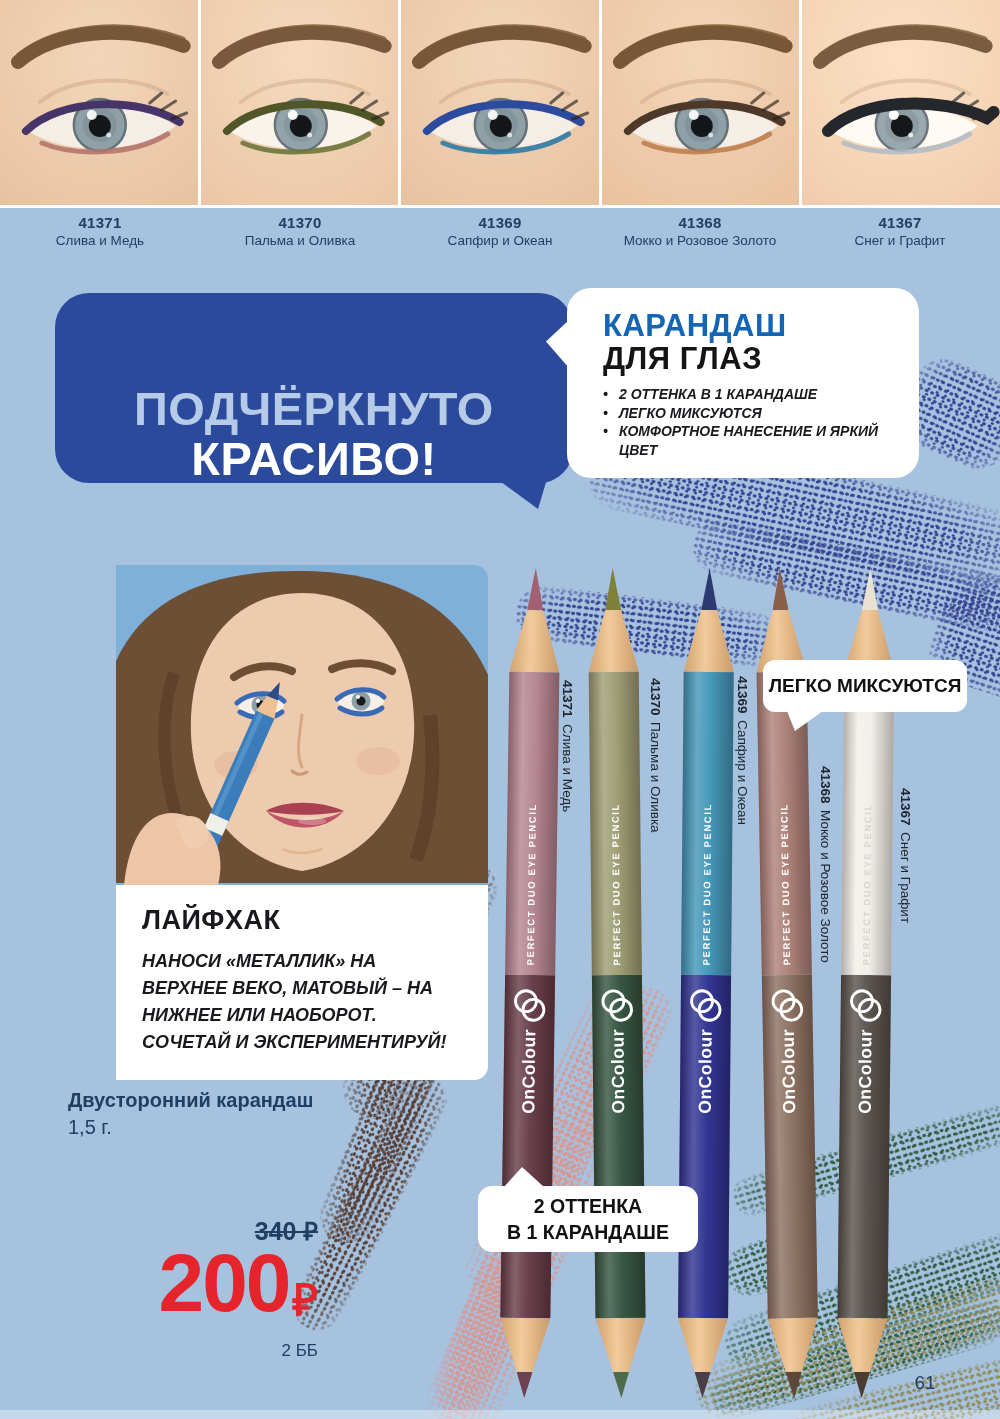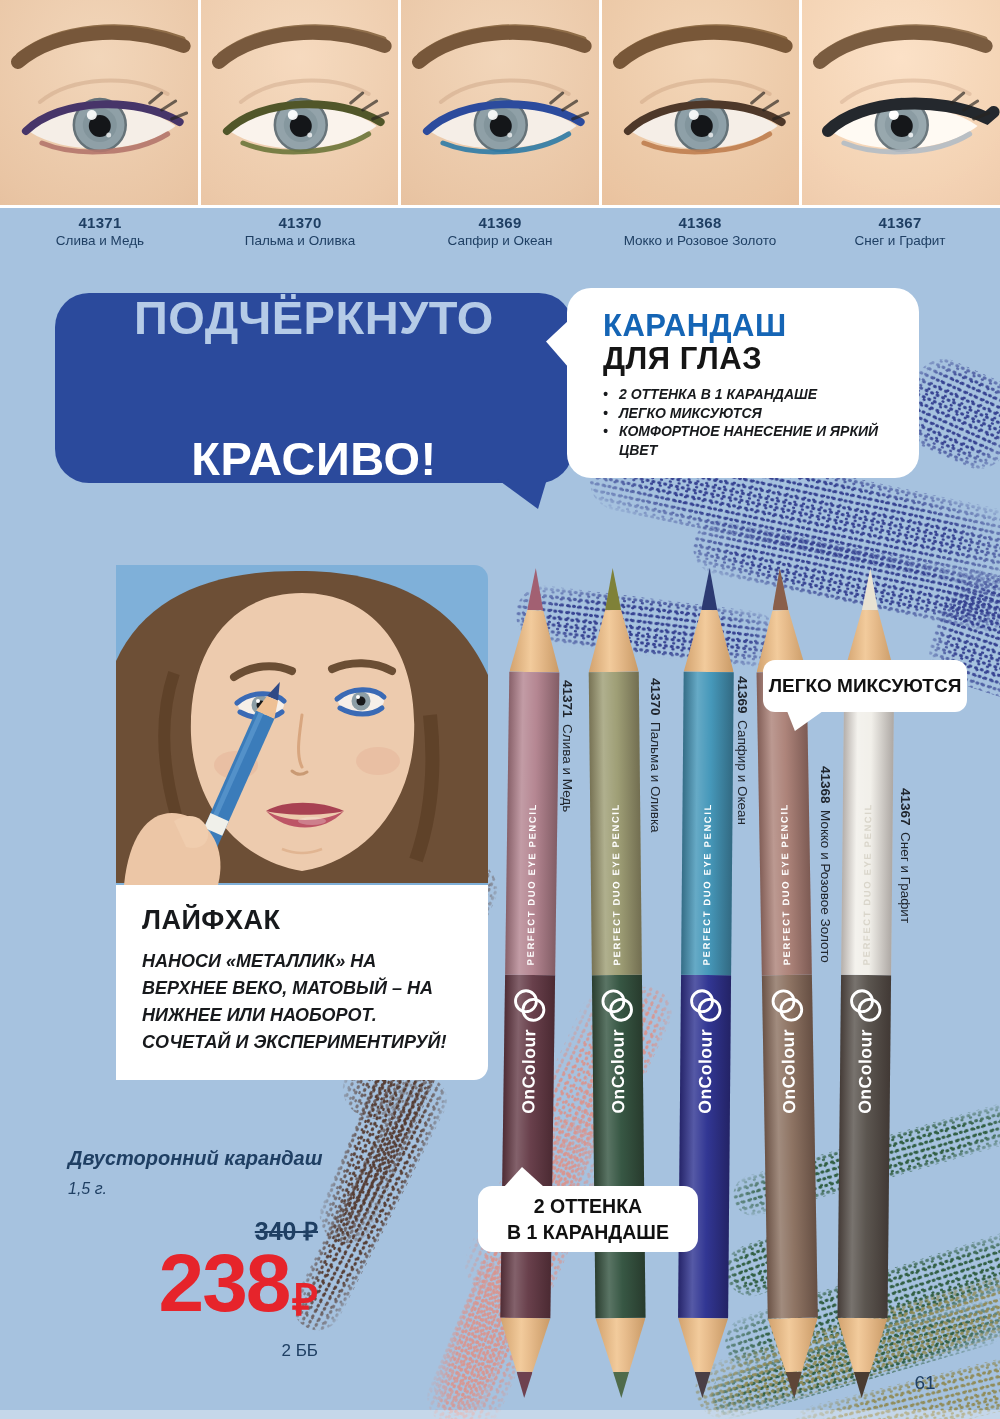--- a/index.html
+++ b/index.html
@@ -22,21 +22,21 @@
   .smudge{position:absolute;z-index:1;opacity:.95;border-radius:30px;filter:blur(.5px);
     background-image:
       radial-gradient(circle,var(--sc) 0 1.5px,transparent 2.1px),
       radial-gradient(circle,var(--sc) 0 1.1px,transparent 1.7px);
     background-size:6px 7px,9px 6px;background-position:0 0,3px 3px;
     -webkit-mask-image:radial-gradient(ellipse at center,#000 52%,rgba(0,0,0,.55) 72%,transparent 97%);
     mask-image:radial-gradient(ellipse at center,#000 52%,rgba(0,0,0,.55) 72%,transparent 97%);}
 
   
   .bubble-blue{position:absolute;left:55px;top:293px;width:518px;height:190px;background:var(--headline-bubble-bg);
-    border-radius:34px;z-index:2;display:flex;flex-direction:column;justify-content:space-between;align-items:center;}
+    border-radius:34px;z-index:2;display:flex;flex-direction:column;justify-content:flex-end;align-items:center;}
   .bubble-blue .hl1{color:var(--headline-top-text);font-size:47px;font-weight:bold;letter-spacing:.5px;line-height:1.05;}
   .bubble-blue .hl2{color:var(--headline-bottom-text);font-size:47px;font-weight:bold;letter-spacing:.5px;line-height:1.05;}
   .tail-br{position:absolute;right:26px;bottom:-26px;width:50px;height:30px;background:var(--headline-bubble-bg);
     clip-path:polygon(0 0,100% 0,82% 100%);}
 
   
   .bubble-white{position:absolute;left:567px;top:288px;width:352px;height:190px;background:#fff;border-radius:24px;z-index:2;
     padding:22px 18px 0 36px;box-sizing:border-box;}
   .bubble-white .pt1{color:var(--accent-blue);font-size:31px;font-weight:bold;letter-spacing:.5px;line-height:1.05;}
   .bubble-white .pt2{color:#151515;font-size:31px;font-weight:bold;letter-spacing:.5px;line-height:1.05;}
@@ -75,23 +75,23 @@
 
   
   .callout{position:absolute;background:#fff;border-radius:12px;z-index:5;display:flex;flex-direction:column;justify-content:center;
     align-items:center;color:#111;font-weight:bold;}
   .callout-mix{left:763px;top:660px;width:204px;height:52px;font-size:19px;}
   .callout-mix .tail{position:absolute;left:24px;bottom:-19px;width:36px;height:20px;background:#fff;clip-path:polygon(0 0,100% 0,22% 100%);}
   .callout-duo{left:478px;top:1186px;width:220px;height:66px;font-size:19.5px;line-height:1.35;border-radius:14px;}
   .callout-duo .tail{position:absolute;left:26px;top:-19px;width:40px;height:20px;background:#fff;clip-path:polygon(0 100%,100% 100%,45% 0);}
 
   
-  .prod-info{position:absolute;left:68px;top:1146px;z-index:2;color:var(--navy-text);font-style:italic;}
+  .prod-info{position:absolute;left:68px;top:1088px;z-index:2;color:var(--navy-text);}
   .prod-info .t{font-size:20px;font-weight:bold;line-height:1.22;}
-  .prod-info .w{font-size:16px;margin-top:10px;}
+  .prod-info .w{font-size:20px;margin-top:4px;}
   .price-block{position:absolute;left:60px;top:1213px;width:258px;z-index:2;text-align:right;}
   .old-price{font-size:25px;font-weight:bold;color:var(--navy-text);text-decoration:line-through;text-align:right;}
   .price-row{display:flex;justify-content:flex-end;align-items:flex-end;margin-top:0;}
   .price-big{font-size:82px;font-weight:bold;color:var(--price-red);line-height:.88;letter-spacing:-2px;}
   .price-cur{font-size:44px;font-weight:bold;color:var(--price-red);line-height:.9;margin-left:3px;}
   .bb{font-size:17px;color:var(--navy-text);margin-top:22px;}
 
   .page-num{position:absolute;left:905px;top:1372px;width:40px;text-align:center;font-size:19px;color:var(--navy-text);z-index:6;}
   .bottom-edge{position:absolute;left:0;bottom:0;width:100%;height:9px;background:rgba(255,255,255,.35);z-index:6;}
 </style>
@@ -410,21 +410,21 @@
   </div>
 
   <div class="prod-info">
     <div class="t">Двусторонний карандаш</div>
     <div class="w">1,5 г.</div>
   </div>
 
   <div class="price-block">
     <div class="old-price">340 ₽</div>
     <div class="price-row">
-      <span class="price-big">238</span>
+      <span class="price-big">200</span>
       <span class="price-cur">₽</span>
     </div>
     <div class="bb">2 ББ</div>
   </div>
 
   <div class="page-num">61</div>
   <div class="bottom-edge"></div>
 </div>
 
 </body></html>

